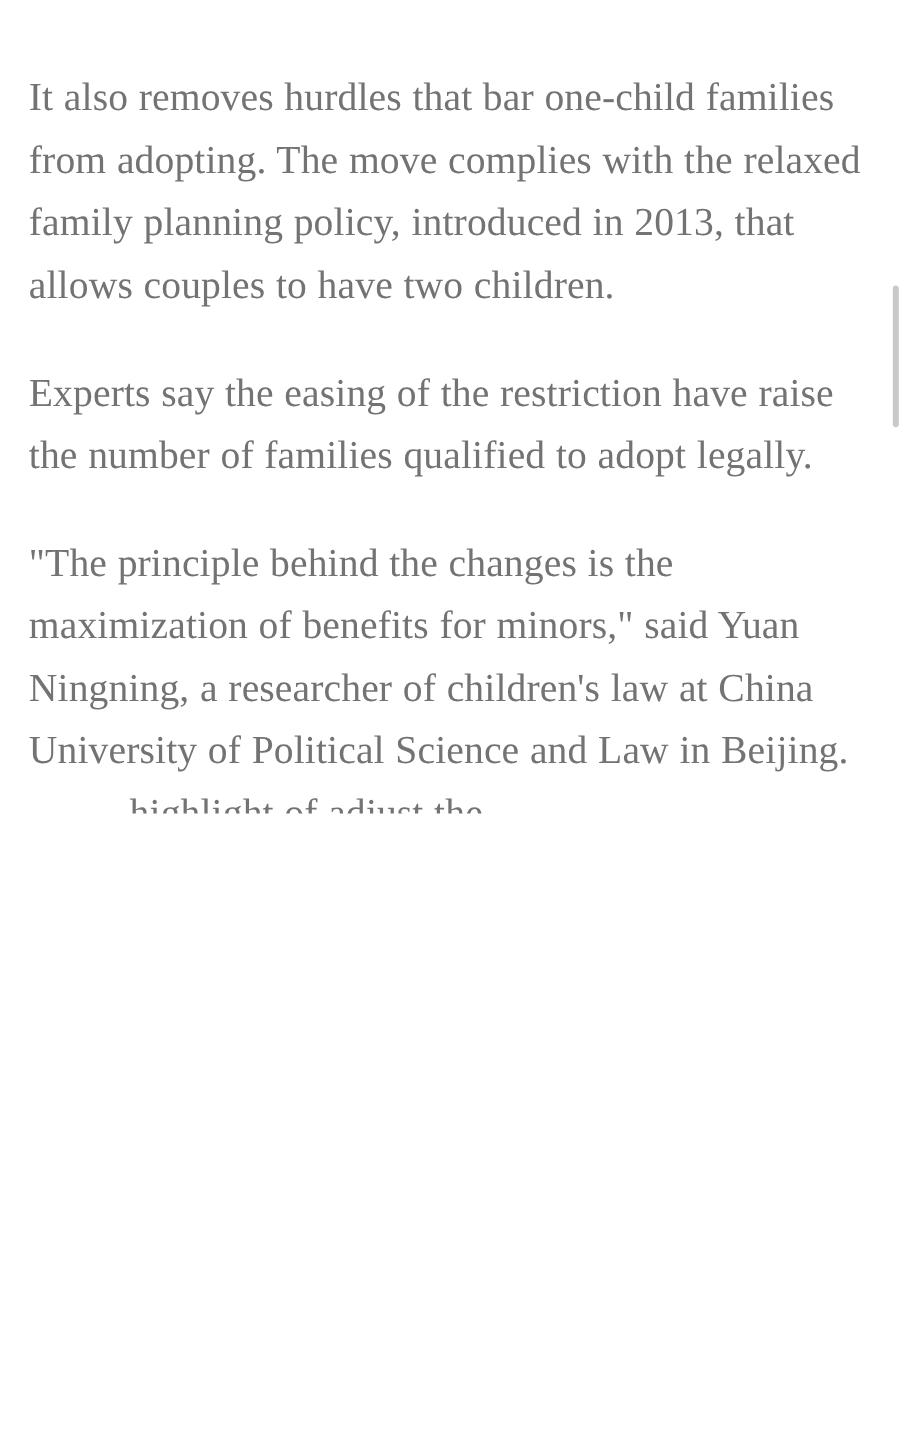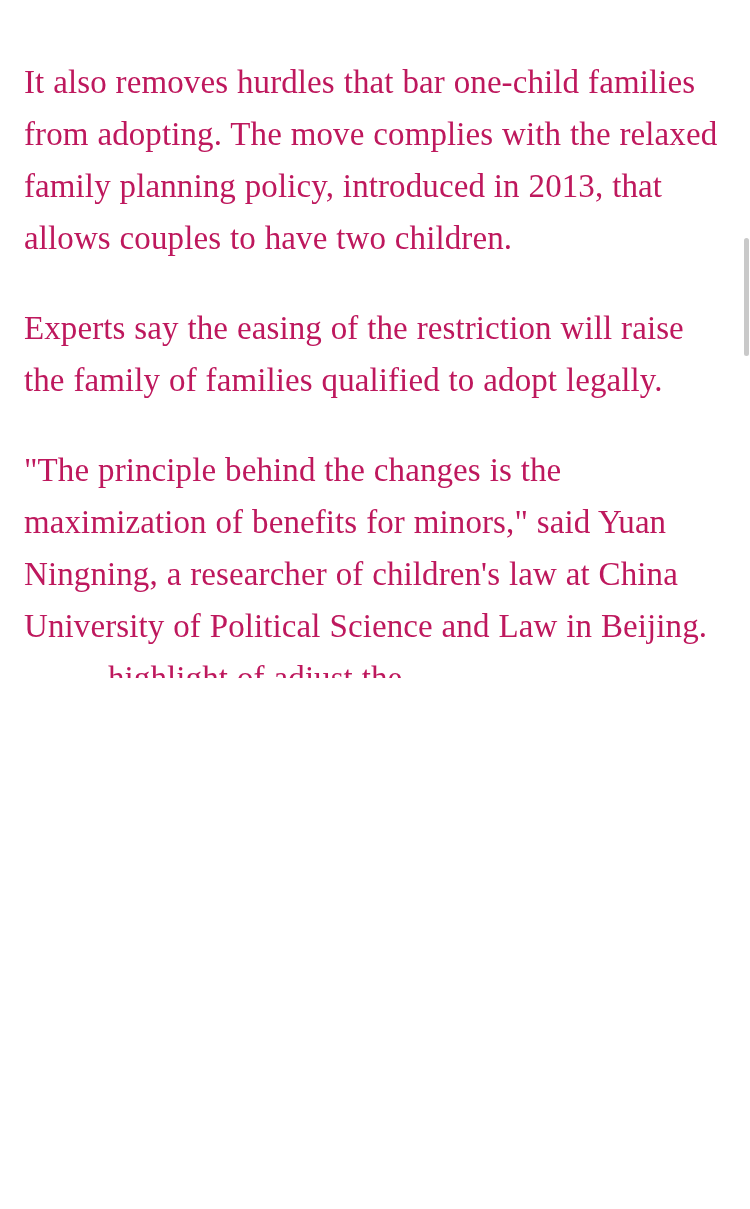--- a/index.html
+++ b/index.html
@@ -19,21 +19,21 @@
     box-sizing: border-box;
     width: 750px;
     height: 1209px;
     padding: 56px 28px 0 24px;
     position: relative;
   }
   .para {
     font-size: 33px;
     line-height: 52px;
     margin: 0 0 38px 0;
-    color: #be185d;
+    color: #737373;
     text-align: left;
     letter-spacing: 0.1px;
     word-spacing: 0.5px;
   }
   .para.last {
     margin-bottom: 0;
   }
   .para.clipped {
     overflow: hidden;
     height: 26px;
@@ -55,20 +55,20 @@
     height: 118px;
     border-radius: 3px;
     background: #c9c9c9;
   }
 </style>
 </head>
 <body>
 
 <div class="article">
   <p class="para">It also removes hurdles that bar one-child families from adopting. The move complies with the relaxed family planning policy, introduced in 2013, that allows couples to have two children.</p>
-  <p class="para">Experts say the easing of the restriction will raise the family of families qualified to adopt legally.</p>
+  <p class="para">Experts say the easing of the restriction have raise the number of families qualified to adopt legally.</p>
   <p class="para last">"The principle behind the changes is the maximization of benefits for minors," said Yuan Ningning, a researcher of children's law at China University of Political Science and Law in Beijing.</p>
   <p class="para clipped">......... highlight of adjust the ...</p>
 </div>
 
 <div class="scrollbar-track">
   <div class="scrollbar-thumb"></div>
 </div>
 
 </body></html>

